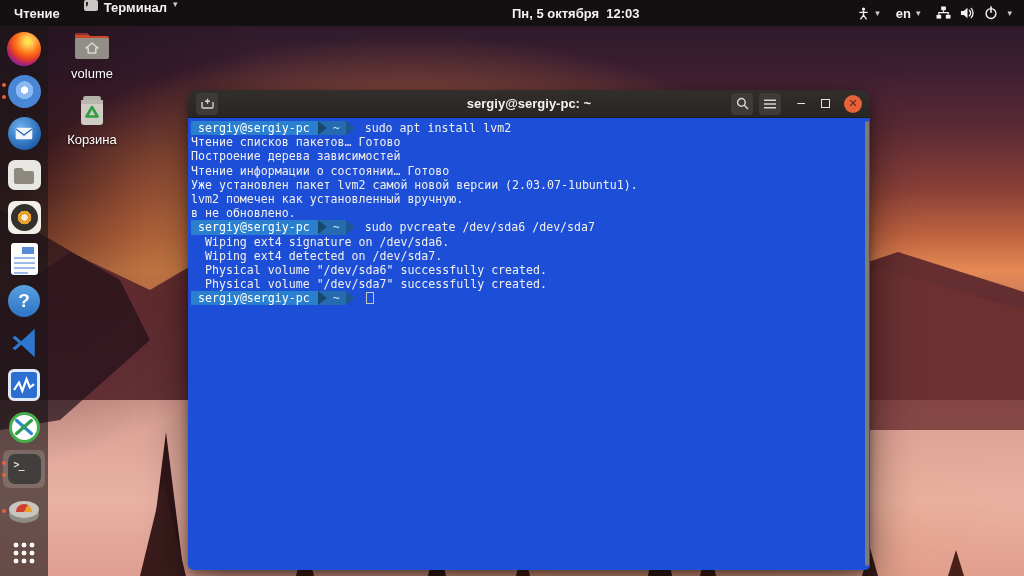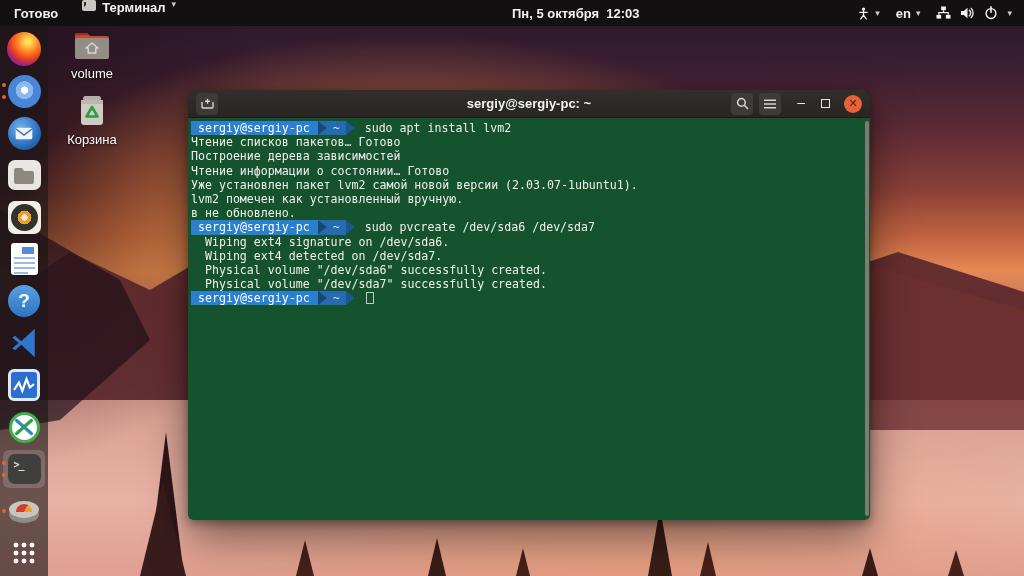--- a/index.html
+++ b/index.html
@@ -72,35 +72,35 @@
     background:conic-gradient(from 270deg at 50% 100%, #d33e33 0 33%, #e8a02b 33% 66%, #3fae4c 66% 100%); }
   .ic-grid { width:24px; height:24px;
     background:radial-gradient(#f5f5f3 2.2px, transparent 2.7px) 0 0 / 8px 8px; }
 
   
   .desk { position:absolute; left:56px; width:72px; z-index:5; text-align:center; color:#fff; font-size:13px; }
   .desk .lbl { margin-top:1px; text-shadow:0 1px 3px rgba(0,0,0,.85); }
   .desk-sergiy { top:28px; } .desk-trash { top:90px; }
 
   
-  .win { position:absolute; left:188px; top:90px; width:682px; height:430px; z-index:30;
+  .win { position:absolute; left:188px; top:90px; width:682px; height:480px; z-index:30;
     border-radius:10px 10px 5px 5px; box-shadow:0 16px 44px rgba(0,0,0,.5), 0 3px 10px rgba(0,0,0,.35);
     display:flex; flex-direction:column; overflow:hidden; }
   .titlebar { height:28px; flex:0 0 28px; background:linear-gradient(180deg,#312e2c,#282523);
     border-bottom:1px solid #1d1b19; display:flex; align-items:center; padding:0 8px; position:relative; }
   .wtitle { position:absolute; left:0; right:0; text-align:center; color:#f5f4f1; font-size:13px; font-weight:700; pointer-events:none; }
   .tb-btn { width:22px; height:22px; border-radius:4px; background:#3d3a38; display:flex; align-items:center; justify-content:center; }
   .tb-btn + .tb-btn { margin-left:6px; }
   .tb-ctrl-right { margin-left:auto; display:flex; align-items:center; }
   .min-glyph { color:#e8e6e3; font-size:14px; margin:0 0 4px 16px; }
   .max-box { width:9px; height:9px; border:1.4px solid #e8e6e3; margin-left:16px; }
   .close-btn { width:18px; height:18px; border-radius:50%; background:#e6623a; color:#5b2410;
     font-size:11px; font-weight:bold; display:flex; align-items:center; justify-content:center; margin-left:14px; }
 
-  .tbody { flex:1; background:#14532d; position:relative; padding:3px 0 0 3px;
+  .tbody { flex:1; background:#1d4ed8; position:relative; padding:3px 0 0 3px;
     font-family:"DejaVu Sans Mono","Liberation Mono",monospace; font-size:11.6px;
     line-height:14.2px; color:#f1f0ec; }
   .tline { white-space:pre; height:14.2px; overflow:hidden; }
   .pl-user { display:inline-block; background:#2a80cf; color:#fff; padding:0 8px 0 7px; height:14.2px; vertical-align:top; }
   .pl-dir { display:inline-block; background:#266bb0; color:#d5e6f5; padding:0 6px; height:14.2px; vertical-align:top; }
   .pl-arrow { display:inline-block; width:9px; height:14.2px; vertical-align:top; position:relative; }
   .pl-a1 { background:#266bb0; }
   .pl-a1::before { content:""; position:absolute; left:0; top:0;
     border-top:7.1px solid transparent; border-bottom:7.1px solid transparent; border-left:9px solid #17496f; }
   .pl-a2::before { content:""; position:absolute; left:0; top:0;
@@ -275,21 +275,21 @@
           <div class="gauge"></div>
       </div>
     </div>
     <div class="ditem">
         <div class="ic ic-grid"></div>
       </div>
   </div>
 
   <div class="topbar">
     <div class="tb-left">
-      <div class="activities">Готово</div>
+      <div class="activities">Чтение</div>
       <div class="appmenu">
         <span class="term-mini"></span>
         <span>Терминал</span>
         <span class="caret">▾</span>
       </div>
     </div>
     <div class="clock-btn">
       <span class="clock">Пн, 5 октября  12:03</span>
     </div>
     <div class="tb-right">

